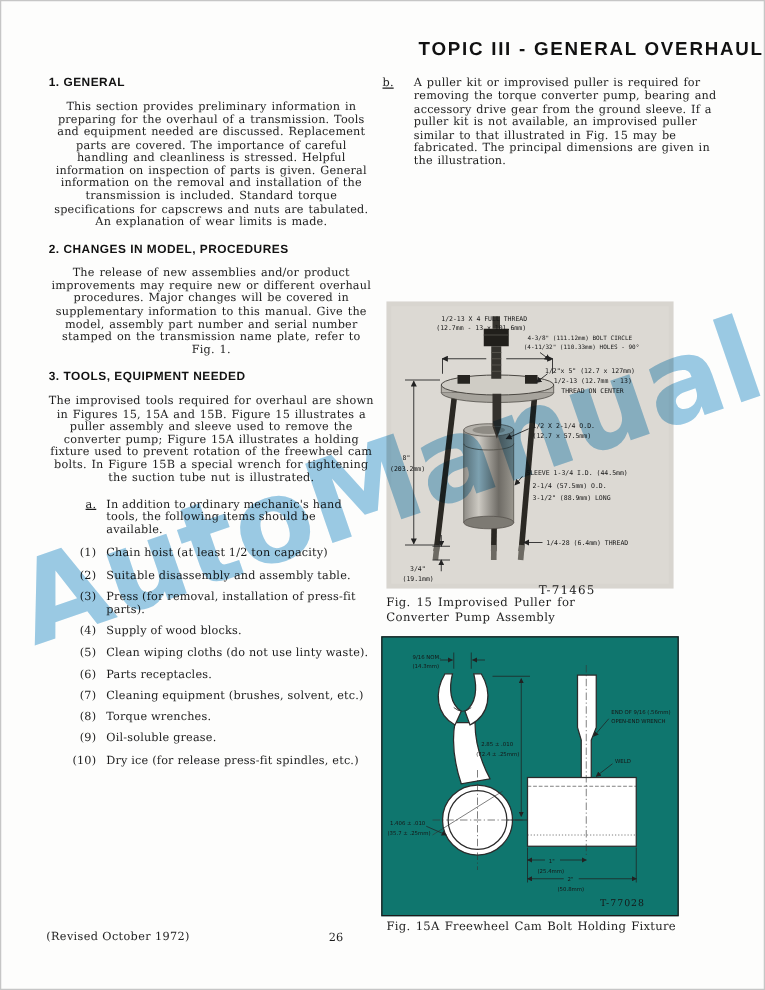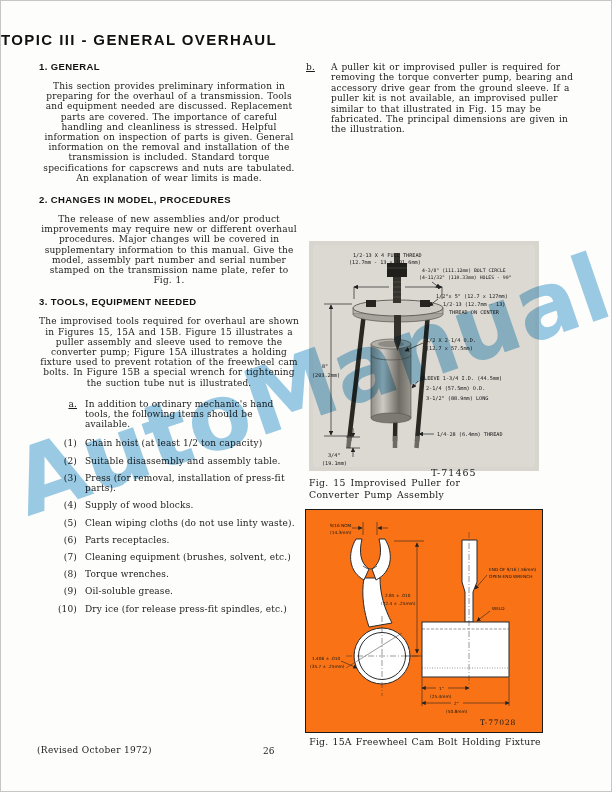--- a/index.html
+++ b/index.html
@@ -2,21 +2,21 @@
 <html><head>
 <meta charset="utf-8">
 <style>
   html,body{margin:0;padding:0;background:#e9e9e9;}
   .page{
     position:relative;width:610px;height:790px;margin:0 auto;
     background:#fdfdfc;border:1px solid #c6c6c6;overflow:hidden;
     font-family:"DejaVu Serif", serif;color:#1c1c1c;
   }
   .title{
-    position:absolute;top:30px;left:0;width:100%;text-align:left;
+    position:absolute;top:30px;left:0;width:100%;text-align:right;
     font-family:"Liberation Sans", sans-serif;font-weight:700;
     font-size:15px;letter-spacing:1.4px;color:#111;
   }
   .col-left{position:absolute;left:38px;top:60px;width:260px;}
   .col-right-text{position:absolute;left:305px;top:61px;width:272px;}
   .sec-h{
     font-family:"Liberation Sans", sans-serif;font-weight:700;
     font-size:9.5px;letter-spacing:.4px;margin:0 0 9px 0;color:#111;
   }
   .body-p{
@@ -31,21 +31,21 @@
   .brow .ln{flex:none;width:16px;text-decoration:underline;}
   .brow .lt{flex:1;padding-left:9px;}
   .fig15-photo{position:absolute;left:308px;top:240px;}
   .fig15-id{
     position:absolute;left:430px;top:466px;width:116px;text-align:left;
     font-size:9.5px;letter-spacing:1px;
   }
   .fig15-cap{position:absolute;left:308px;top:476px;width:232px;
     font-size:9.3px;line-height:11.5px;letter-spacing:.3px;word-spacing:1.5px;}
   .fig15a-box{position:absolute;left:304px;top:508px;width:238px;height:224px;
-    border:1.5px solid #1a1a1a;background:#f97316;box-sizing:border-box;}
+    border:1.5px solid #1a1a1a;background:#0f766e;box-sizing:border-box;}
   .fig15a-cap{position:absolute;left:298px;top:735px;width:252px;text-align:center;
     font-size:9.3px;letter-spacing:.2px;word-spacing:1px;}
   .footer-left{position:absolute;left:36px;top:744px;font-size:9px;letter-spacing:.3px;}
   .page-num{position:absolute;left:262px;top:745px;font-size:9px;}
   .watermark{
     position:absolute;left:-12px;top:330px;width:645px;height:110px;
     text-align:center;line-height:110px;
     font-family:"DejaVu Sans", sans-serif;font-weight:700;font-size:92px;
     color:rgba(88,168,214,0.60);transform:rotate(-19deg);
     mix-blend-mode:multiply;pointer-events:none;z-index:50;white-space:nowrap;

